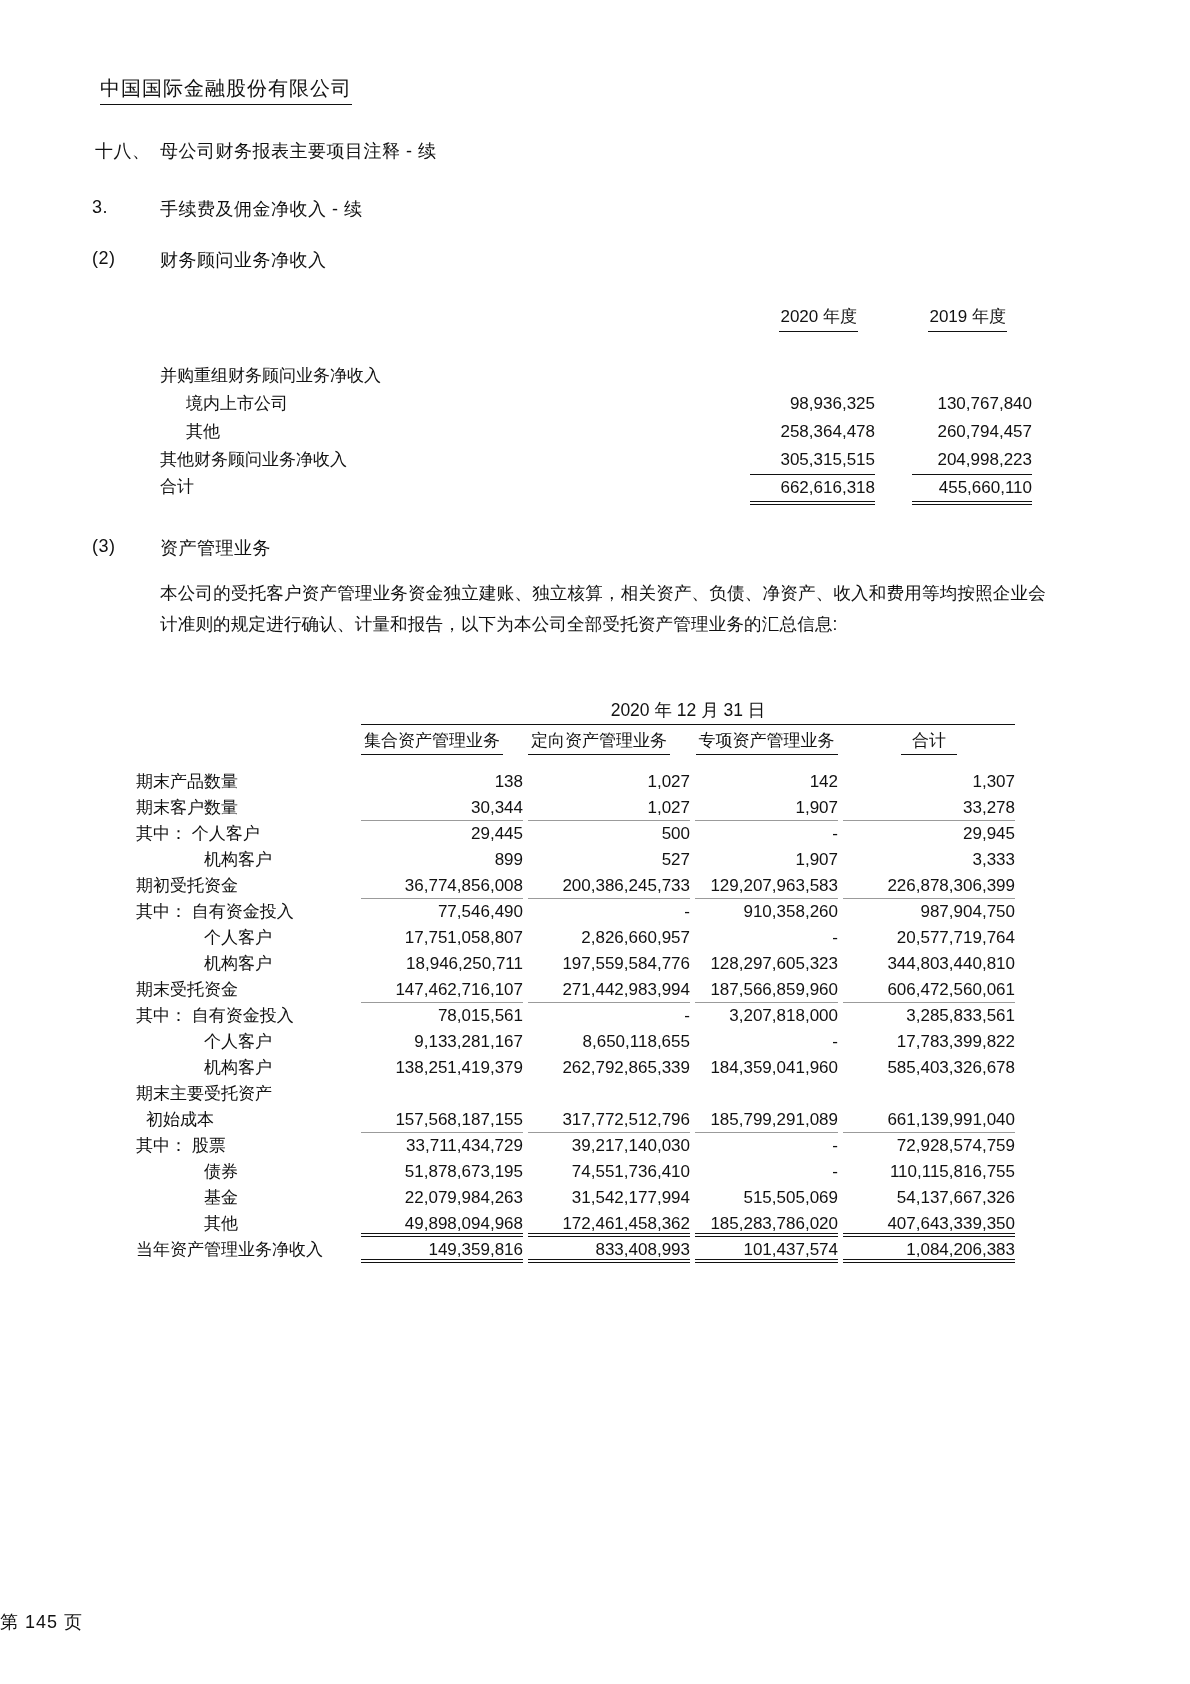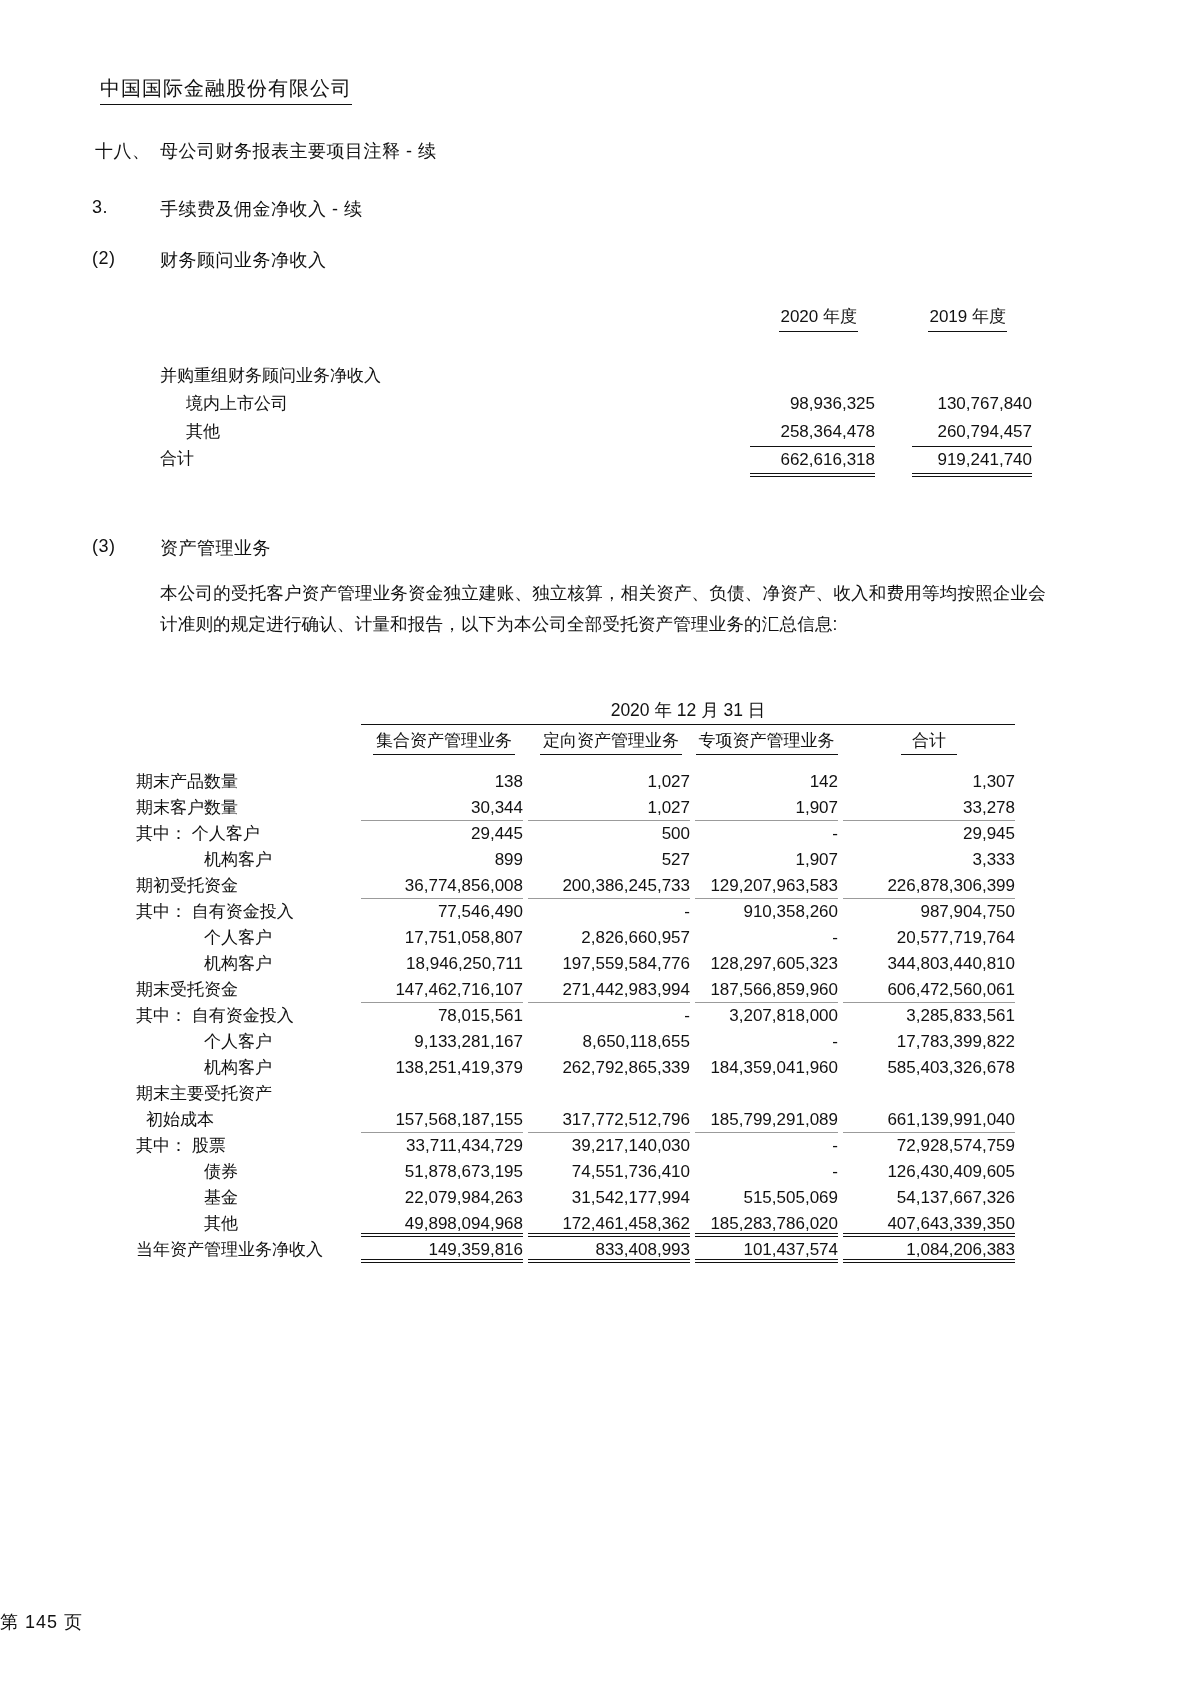--- a/index.html
+++ b/index.html
@@ -58,21 +58,21 @@
     margin-left: 225px; width: 654px; text-align: center;
     font-size: 17.5px; line-height: 21px;
     border-bottom: 1.5px solid #111; padding-bottom: 3px;
   }
   .t2-head { display: flex; margin-top: 6px; line-height: 20px; }
   .t2-head .sp { flex: 1; }
   .t2-hc { text-align: center; }
   .t2-hc span { display: inline-block; border-bottom: 1.5px solid #111; padding: 0 3px 3px 3px; }
   .t2-hc.h1 { width: 162px; }
   .t2-hc.h2 { width: 162px; margin-left: 5px; }
-  .t2-hc.h3 { width: 143px; margin-left: 3px; text-decoration: underline; }
+  .t2-hc.h3 { width: 143px; margin-left: 15px; text-decoration: underline; }
   .t2-hc.h4 { width: 172px; margin-left: 5px; }
   .t2-hc.h4 span { padding: 0 11px 3px 11px; }
   .t2-rows { margin-top: 14px; }
   .t2-row { display: flex; height: 26px; line-height: 26px; }
   .t2-lbl { flex: 1; white-space: nowrap; }
   .t2-lbl.sub  { padding-left: 68px; }
   .t2-lbl.ind1 { padding-left: 10px; }
   .t2-c { text-align: right; white-space: nowrap; }
   .t2-c.c1 { width: 162px; }
   .t2-c.c2 { width: 162px; margin-left: 5px; }
@@ -126,25 +126,31 @@
         <div class="t1-c">98,936,325</div>
         <div class="t1-g"></div>
         <div class="t1-c c2">130,767,840</div>
       </div>
       <div class="t1-row">
         <div class="t1-lbl sub">其他</div>
         <div class="t1-c">258,364,478</div>
         <div class="t1-g"></div>
         <div class="t1-c c2">260,794,457</div>
       </div>
+      <div class="t1-row">
+        <div class="t1-lbl">其他财务顾问业务净收入</div>
+        <div class="t1-c">305,315,515</div>
+        <div class="t1-g"></div>
+        <div class="t1-c c2">204,998,223</div>
+      </div>
       <div class="t1-row total">
         <div class="t1-lbl">合计</div>
         <div class="t1-c">662,616,318</div>
         <div class="t1-g"></div>
-        <div class="t1-c c2">919,241,740</div>
+        <div class="t1-c c2">455,660,110</div>
       </div>
     </div>
   </div>
 
   <div class="hrow" id="h-item3">
     <span class="hnum">(3)</span>
     <span>资产管理业务</span>
   </div>
 
   <div class="para">本公司的受托客户资产管理业务资金独立建账、独立核算，相关资产、负债、净资产、收入和费用等均按照企业会计准则的规定进行确认、计量和报告，以下为本公司全部受托资产管理业务的汇总信息:</div>
@@ -263,21 +269,21 @@
         <div class="t2-c c1">33,711,434,729</div>
         <div class="t2-c c2">39,217,140,030</div>
         <div class="t2-c c3">-</div>
         <div class="t2-c c4">72,928,574,759</div>
       </div>
       <div class="t2-row">
         <div class="t2-lbl sub">债券</div>
         <div class="t2-c c1">51,878,673,195</div>
         <div class="t2-c c2">74,551,736,410</div>
         <div class="t2-c c3">-</div>
-        <div class="t2-c c4">126,430,409,605</div>
+        <div class="t2-c c4">110,115,816,755</div>
       </div>
       <div class="t2-row">
         <div class="t2-lbl sub">基金</div>
         <div class="t2-c c1">22,079,984,263</div>
         <div class="t2-c c2">31,542,177,994</div>
         <div class="t2-c c3">515,505,069</div>
         <div class="t2-c c4">54,137,667,326</div>
       </div>
       <div class="t2-row dbl">
         <div class="t2-lbl sub">其他</div>

